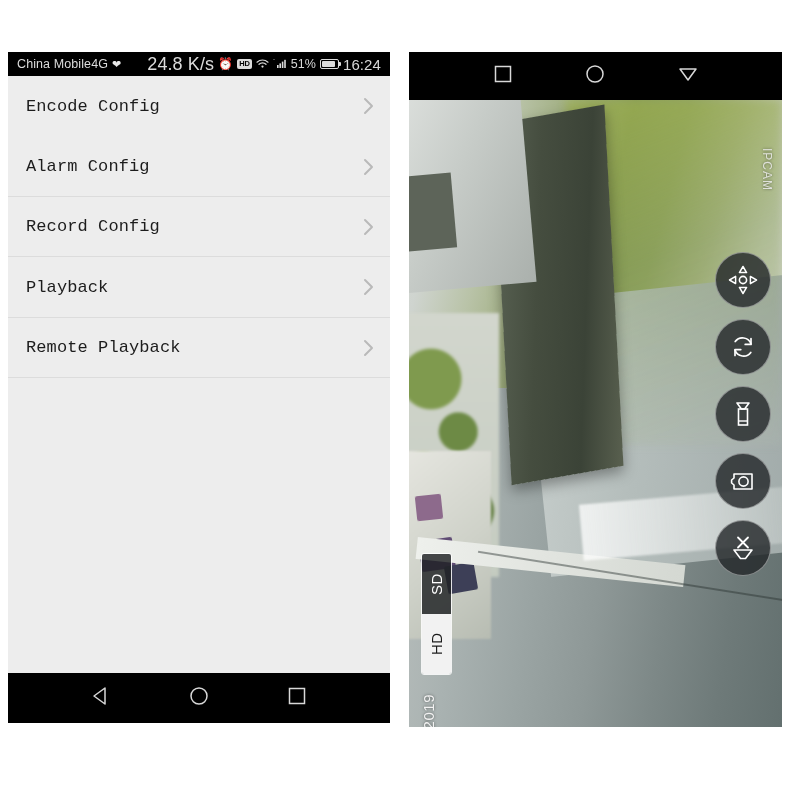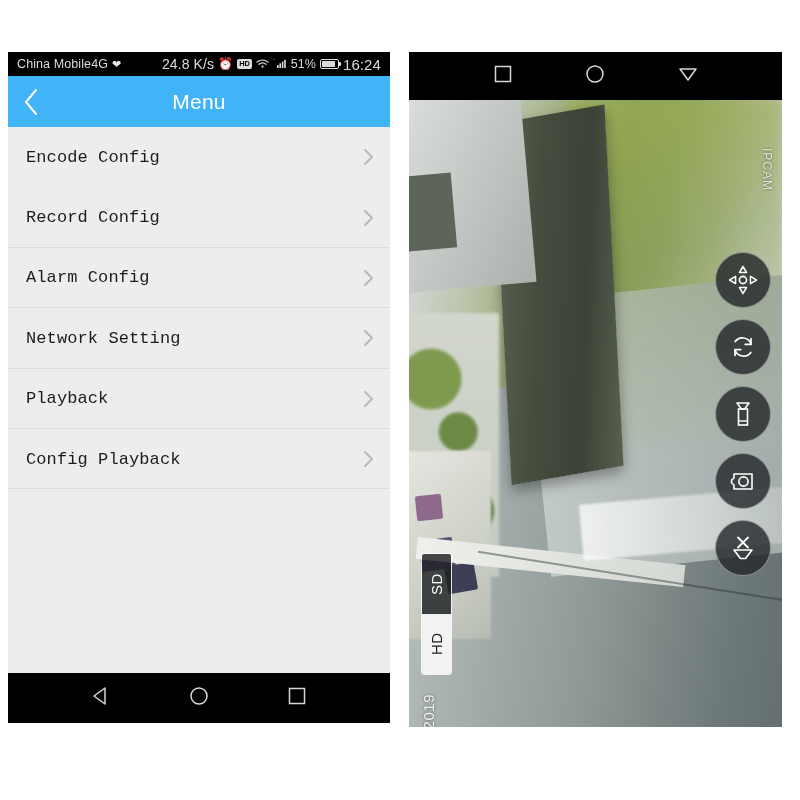--- a/index.html
+++ b/index.html
@@ -20,21 +20,21 @@
   }
   .statusbar {
     height: 24px; background: #000; color: #d8d8d8;
     display: flex; align-items: center; justify-content: space-between;
     padding: 0 9px; font-size: 12.5px; letter-spacing: .1px;
   }
   .sb-left { display: flex; gap: 4px; }
   .sb-right { display: flex; align-items: center; gap: 4px; }
   .sb-carrier { font-size: 12.5px; color: #dcdcdc; }
   .heart { color: #e8e8e8; font-size: 11px; position: relative; top: .5px; }
-  .sb-speed { font-size: 14px; color: #dcdcdc; }
+  .sb-speed { font-size: 18px; color: #dcdcdc; }
   .ico { display: inline-block; line-height: 1; color: #dcdcdc; }
   .ico-alarm { font-size: 12px; }
   .hd-badge {
     font-size: 7.5px; font-weight: bold; color: #000; background: #dcdcdc;
     border-radius: 2px; padding: 1px 2px; line-height: 1; letter-spacing: -.2px;
   }
   .ico-wifi { font-size: 12px; }
   .ico-sig { font-size: 12px; letter-spacing: -1px; }
   .sb-pct { font-size: 12.5px; }
   .battery {
@@ -253,83 +253,65 @@
           </svg>
         </span>
         <span class="sb-pct">51%</span>
         <span class="battery">
             <span class="fill"></span>
           </span>
         <span class="sb-time">16:24</span>
       </div>
     </div>
 
-    <div class="appbar">
-      <div class="back-chevron">
-        <span>
-          <svg width="16" height="28" viewBox="0 0 16 28" fill="none">
-            <path d="M13 2 L3 14 L13 26" stroke="#ffffff" stroke-width="2" stroke-linecap="round" stroke-linejoin="round"></path>
-          </svg>
-        </span>
-      </div>
-      <div class="appbar-title">Menu</div>
-    </div>
 
     <div class="menu-list">
 
       <div class="menu-row">
         <span class="menu-label">Encode Config</span>
         <span class="menu-arrow">
           <svg width="11" height="18" viewBox="0 0 11 18" fill="none">
               <path d="M2 2 L9 9 L2 16" stroke="#b9b9b9" stroke-width="2" stroke-linecap="round" stroke-linejoin="round"></path>
             </svg>
         </span>
       </div>
 
       <div class="menu-row">
+        <span class="menu-label">Alarm Config</span>
+        <span class="menu-arrow">
+          <svg width="11" height="18" viewBox="0 0 11 18" fill="none">
+              <path d="M2 2 L9 9 L2 16" stroke="#b9b9b9" stroke-width="2" stroke-linecap="round" stroke-linejoin="round"></path>
+            </svg>
+        </span>
+      </div>
+
+      <div class="menu-row">
         <span class="menu-label">Record Config</span>
         <span class="menu-arrow">
           <svg width="11" height="18" viewBox="0 0 11 18" fill="none">
               <path d="M2 2 L9 9 L2 16" stroke="#b9b9b9" stroke-width="2" stroke-linecap="round" stroke-linejoin="round"></path>
             </svg>
         </span>
       </div>
 
-      <div class="menu-row">
-        <span class="menu-label">Alarm Config</span>
-        <span class="menu-arrow">
-          <svg width="11" height="18" viewBox="0 0 11 18" fill="none">
-              <path d="M2 2 L9 9 L2 16" stroke="#b9b9b9" stroke-width="2" stroke-linecap="round" stroke-linejoin="round"></path>
-            </svg>
-        </span>
-      </div>
-
-
-      <div class="menu-row">
-        <span class="menu-label">Network Setting</span>
-        <span class="menu-arrow">
-          <svg width="11" height="18" viewBox="0 0 11 18" fill="none">
-              <path d="M2 2 L9 9 L2 16" stroke="#b9b9b9" stroke-width="2" stroke-linecap="round" stroke-linejoin="round"></path>
-            </svg>
-        </span>
-      </div>
+
 
 
 
       <div class="menu-row">
         <span class="menu-label">Playback</span>
         <span class="menu-arrow">
           <svg width="11" height="18" viewBox="0 0 11 18" fill="none">
               <path d="M2 2 L9 9 L2 16" stroke="#b9b9b9" stroke-width="2" stroke-linecap="round" stroke-linejoin="round"></path>
             </svg>
         </span>
       </div>
 
       <div class="menu-row">
-        <span class="menu-label">Config Playback</span>
+        <span class="menu-label">Remote Playback</span>
         <span class="menu-arrow">
           <svg width="11" height="18" viewBox="0 0 11 18" fill="none">
               <path d="M2 2 L9 9 L2 16" stroke="#b9b9b9" stroke-width="2" stroke-linecap="round" stroke-linejoin="round"></path>
             </svg>
         </span>
       </div>
 
     </div>
 
     <div class="navbar-bottom">

